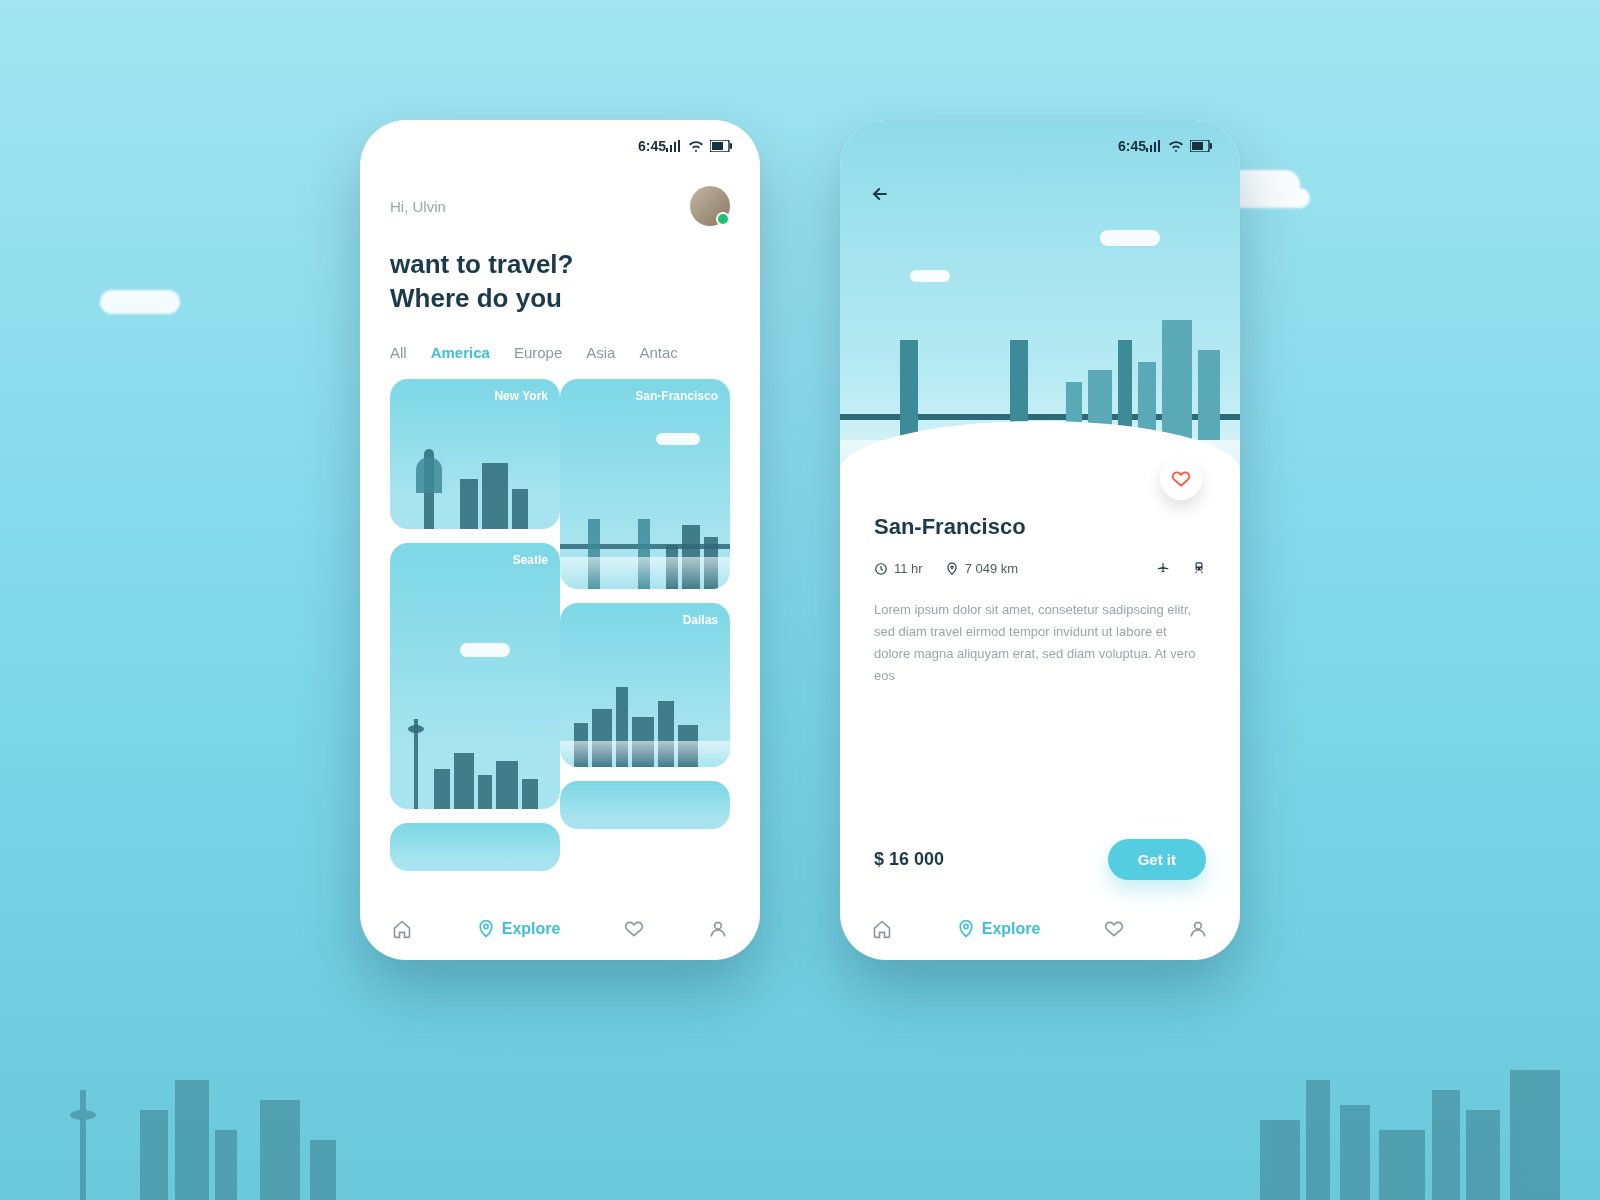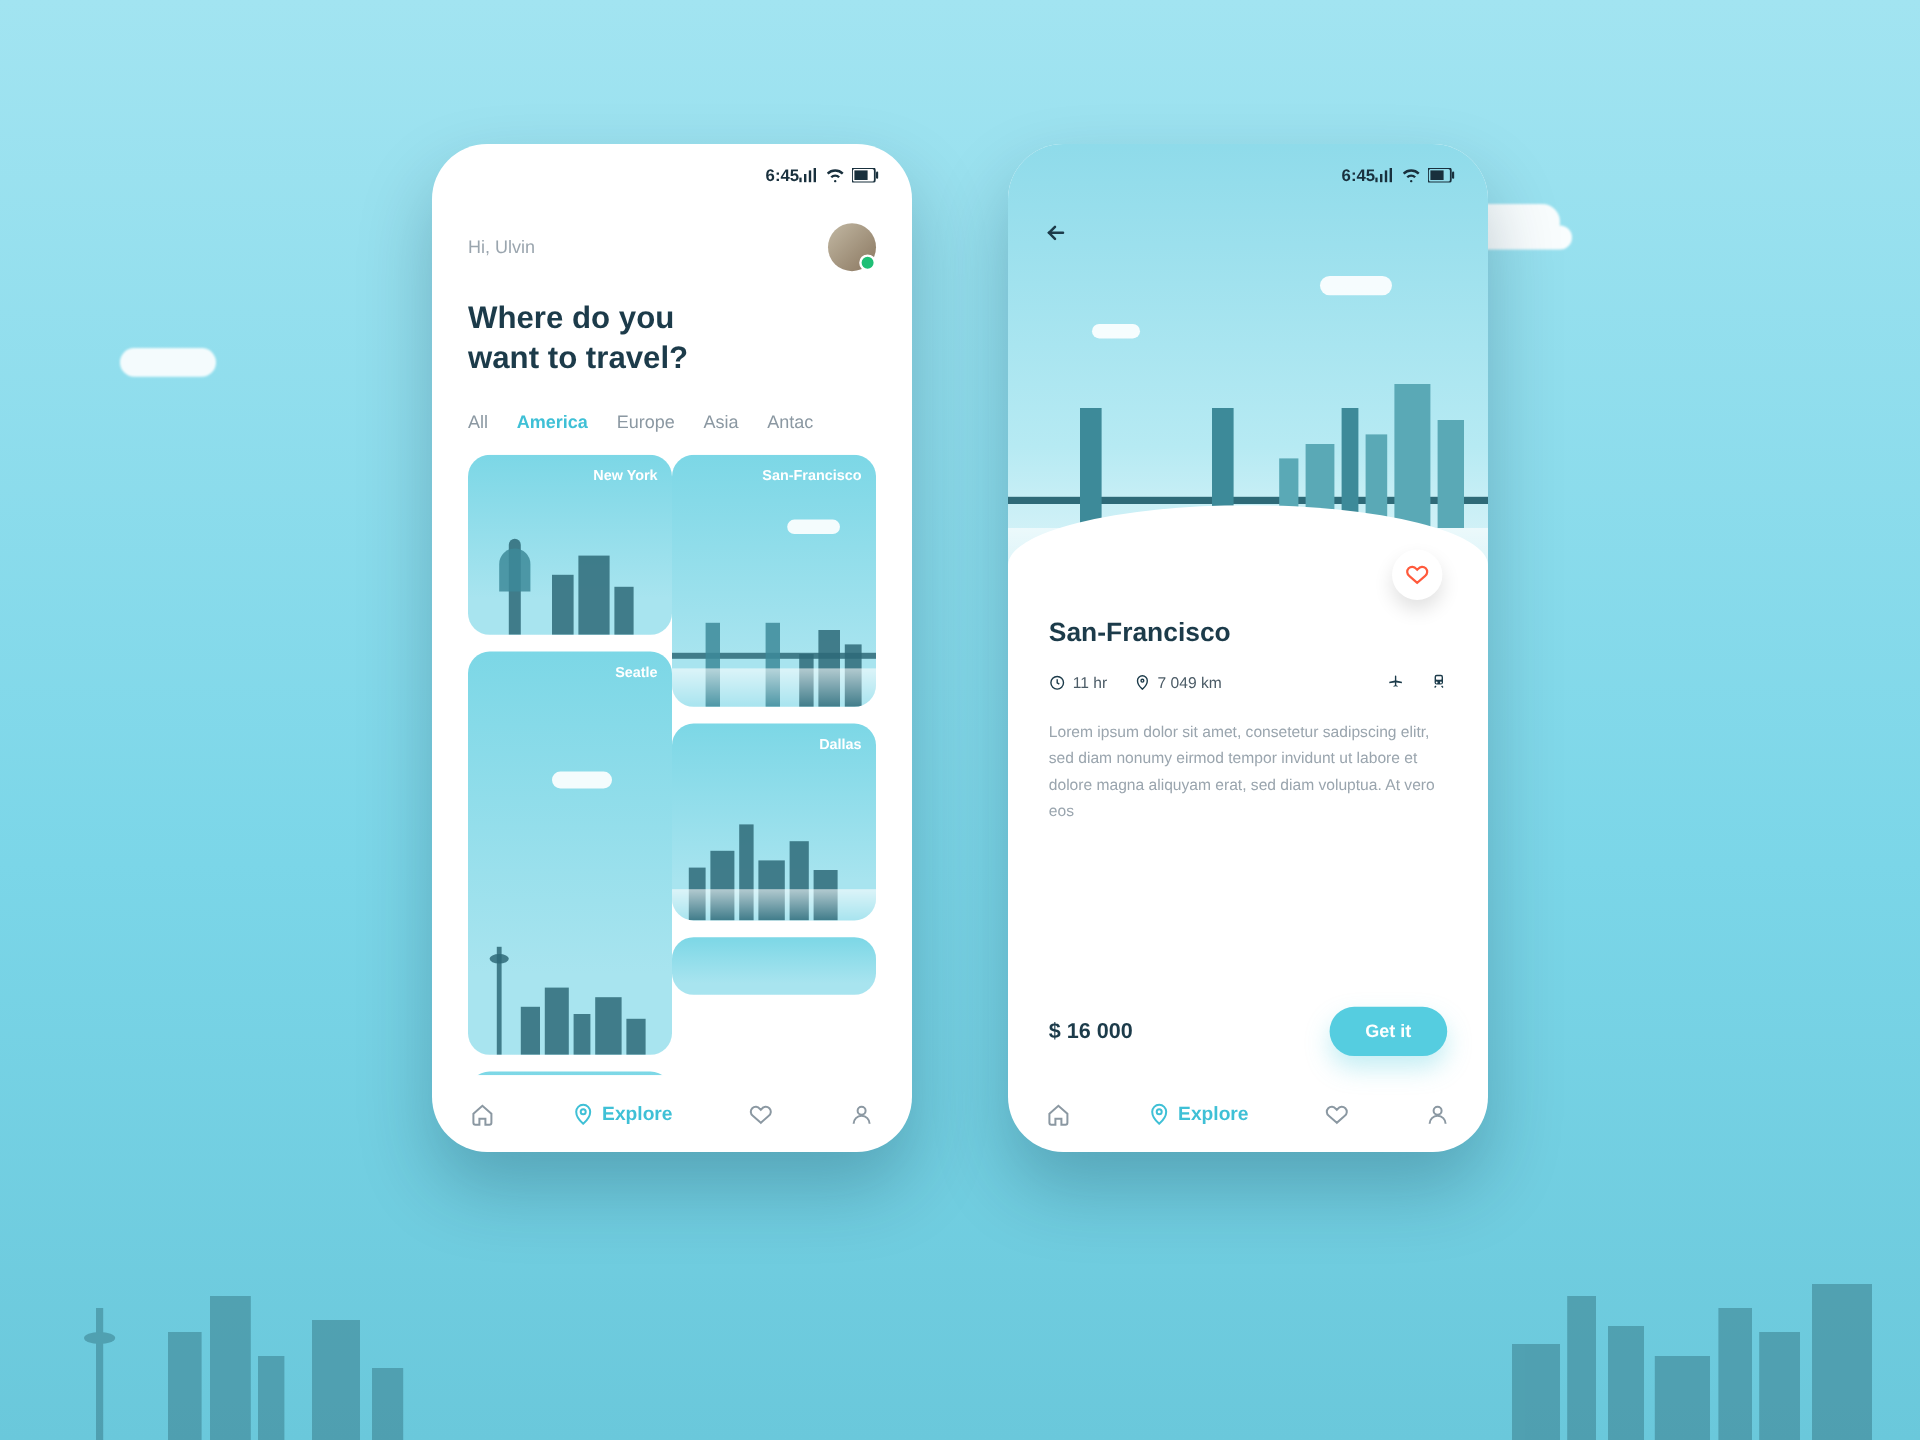--- a/index.html
+++ b/index.html
@@ -49,21 +49,21 @@
   .tab.active::after { content:""; position:absolute; left:50%; transform:translateX(-50%); bottom:-10px; width:5px; height:5px; background:#3fc0d6; border-radius:50%; }
 
   .grid { display:grid; grid-template-columns:1fr 1fr; flex:1; overflow:hidden; }
   .col { display:flex; flex-direction:column; gap:14px; }
   .card {
     background:linear-gradient(180deg,#7cd7e6 0%, #a8e4ef 80%);
     border-radius:18px; position:relative; overflow:hidden; cursor:pointer;
   }
   .card .label { position:absolute; top:10px; right:12px; color:#fff; font-size:12px; font-weight:600; }
   .card.h1 { height:150px; }
-  .card.h2 { height:336px; }
+  .card.h2 { height:266px; }
   .card.h3 { height:210px; }
   .card.h4 { height:164px; }
   .card.h5 { height:48px; }
   .city-art { position:absolute; left:0; right:0; bottom:0; height:70%; }
   .city-art .bl { position:absolute; bottom:0; background:#2e6a78; opacity:.85; }
   .cloud-sm { position:absolute; background:#fff; border-radius:30px; opacity:.9; }
 
   .bottom-nav {
     height:64px; display:flex; justify-content:space-around; align-items:center;
     color:#8b98a2; border-top:1px solid rgba(0,0,0,0);
@@ -153,22 +153,22 @@
           </svg>
       </div>
     </div>
 
     <div class="p1-body">
       <div class="greet-row">
         <div class="greet">Hi, Ulvin</div>
         <div class="avatar"></div>
       </div>
       <div class="headline">
+        <div>want to travel?</div>
         <div>Where do you</div>
-        <div>want to travel?</div>
       </div>
       <div class="tabs">
         <div class="tab">All</div>
         <div class="tab active">America</div>
         <div class="tab">Europe</div>
         <div class="tab">Asia</div>
         <div class="tab">Antac</div>
       </div>
 
       <div class="grid">
@@ -331,21 +331,21 @@
         <div class="meta-ic">
           <svg viewBox="0 0 24 24" fill="#1c3b4a">
               <rect x="6" y="4" width="12" height="14" rx="3"></rect>
               <rect x="8" y="6" width="8" height="5" rx="1" fill="#fff"></rect>
               <circle cx="9" cy="15" r="1.3" fill="#fff"></circle>
               <circle cx="15" cy="15" r="1.3" fill="#fff"></circle>
               <path d="M8 20l-2 2M16 20l2 2" stroke="#1c3b4a" stroke-width="2"></path>
             </svg>
         </div>
       </div>
-      <div class="desc">Lorem ipsum dolor sit amet, consetetur sadipscing elitr, sed diam nonumy eirmod tempor invidunt ut labore et dolore magna aliquyam erat, sed diam voluptua. At vero eos</div>
+      <div class="desc">Lorem ipsum dolor sit amet, consetetur sadipscing elitr, sed diam travel eirmod tempor invidunt ut labore et dolore magna aliquyam erat, sed diam voluptua. At vero eos</div>
       <div class="price-row">
         <div class="price">$ 16 000</div>
         <button class="cta">Get it</button>
       </div>
     </div>
 
     <div class="bottom-nav">
       <div class="nav-item">
         <svg viewBox="0 0 24 24" fill="none" stroke="currentColor" stroke-width="2">
             <path d="M3 11l9-8 9 8v9a2 2 0 01-2 2h-4v-6h-6v6H5a2 2 0 01-2-2v-9z"></path>

